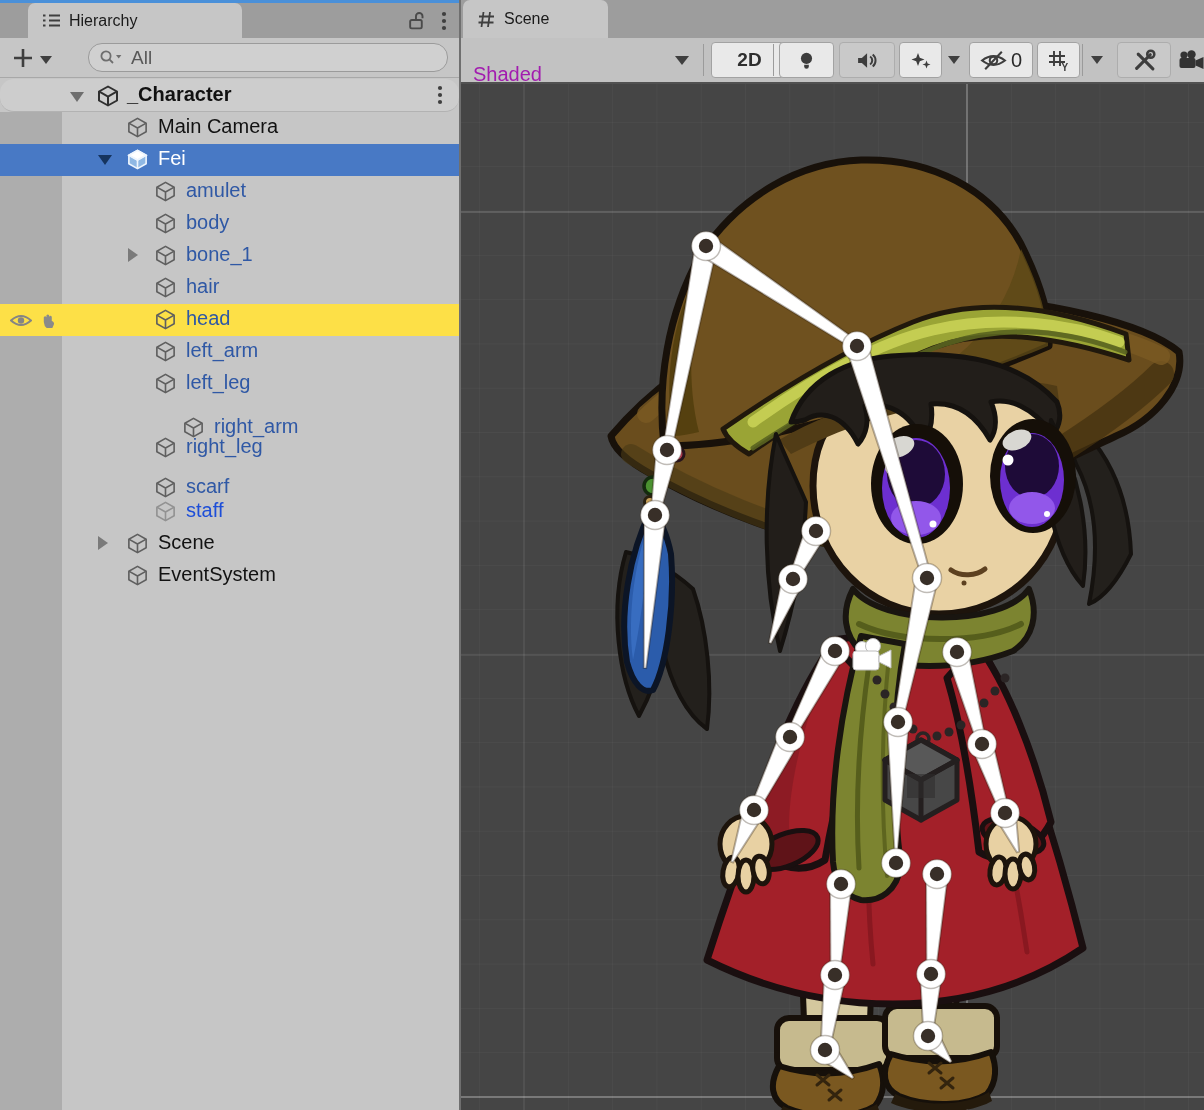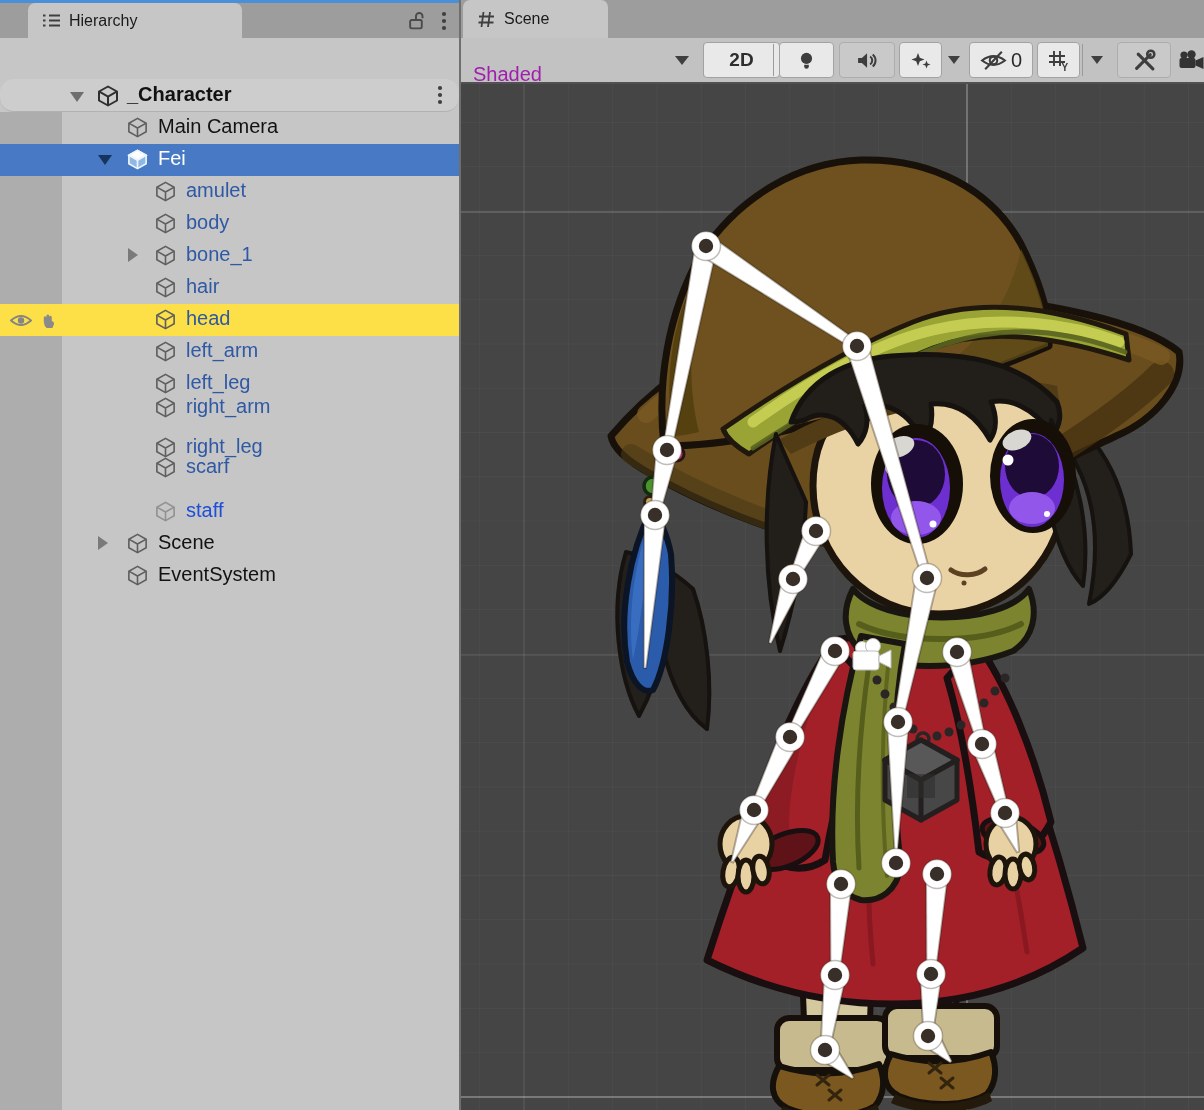--- a/index.html
+++ b/index.html
@@ -76,20 +76,36 @@
             <path d="M7.5 8.5 V5 a3.1 3.1 0 0 1 6.2 0 V6.8" fill="none" stroke="#4a4a4a" stroke-width="1.8"></path>
           </svg>
         <svg width="6" height="20" viewBox="0 0 6 20">
             <circle cx="3" cy="3" r="2.1" fill="#3f3f3f"></circle>
             <circle cx="3" cy="10" r="2.1" fill="#3f3f3f"></circle>
             <circle cx="3" cy="17" r="2.1" fill="#3f3f3f"></circle>
           </svg>
       </div>
     </div>
 
+    <div class="htoolbar">
+      <div class="plusbtn">
+        <svg width="22" height="22" viewBox="0 0 22 22">
+            <path d="M11 2 V20 M2 11 H20" stroke="#3f3f3f" stroke-width="2.6"></path>
+          </svg>
+      </div>
+      <div class="plus-caret"></div>
+      <div class="searchbox">
+        <svg width="26" height="17" viewBox="0 0 26 17">
+            <circle cx="7" cy="7" r="4.6" fill="none" stroke="#6e6e6e" stroke-width="1.8"></circle>
+            <path d="M10.4 10.4 L14 14" stroke="#6e6e6e" stroke-width="1.8"></path>
+            <path d="M17 6 l2.7 3.6 2.7 -3.6 z" fill="#6e6e6e"></path>
+          </svg>
+        <span class="search-text">All</span>
+      </div>
+    </div>
 
     <div class="scene-header">
       <div class="sh-exp"></div>
       <svg class="sh-icon" width="24" height="24" viewBox="0 0 24 24">
           <path d="M12 2.5 L21 7.5 V16.5 L12 21.5 L3 16.5 V7.5 Z" fill="none" stroke="#2f2f2f" stroke-width="2" stroke-linejoin="round"></path>
           <path d="M3.4 7.7 L12 12.5 L20.6 7.7 M12 12.5 V21.2" fill="none" stroke="#2f2f2f" stroke-width="2"></path>
         </svg>
       <span class="sh-label">_Character</span>
       <svg class="sh-kebab" width="6" height="20" viewBox="0 0 6 20">
           <circle cx="3" cy="3" r="2.1" fill="#3f3f3f"></circle>
@@ -169,35 +185,35 @@
               </svg></span>
             <span class="nlabel" style="left:186px">left_arm</span>
           </div>
           <div class="trow prefab" style="top: 256px;">
             <span class="nicon" style="left:154px"><svg width="23" height="23" viewBox="0 0 24 24">
                 <path d="M12 2.5 L21 7.5 V16.5 L12 21.5 L3 16.5 V7.5 Z" fill="none" stroke="#5f5f5f" stroke-width="1.7" stroke-linejoin="round"></path>
                 <path d="M3.4 7.7 L12 12.5 L20.6 7.7 M12 12.5 V21.2" fill="none" stroke="#5f5f5f" stroke-width="1.7"></path>
               </svg></span>
             <span class="nlabel" style="left:186px">left_leg</span>
           </div>
-          <div class="trow prefab" style="top: 280px;">
+          <div class="trow prefab" style="top: 300px; margin-left: 28px;">
             <span class="nicon" style="left:154px"><svg width="23" height="23" viewBox="0 0 24 24">
                 <path d="M12 2.5 L21 7.5 V16.5 L12 21.5 L3 16.5 V7.5 Z" fill="none" stroke="#5f5f5f" stroke-width="1.7" stroke-linejoin="round"></path>
                 <path d="M3.4 7.7 L12 12.5 L20.6 7.7 M12 12.5 V21.2" fill="none" stroke="#5f5f5f" stroke-width="1.7"></path>
               </svg></span>
             <span class="nlabel" style="left:186px">right_arm</span>
           </div>
           <div class="trow prefab" style="top: 320px;">
             <span class="nicon" style="left:154px"><svg width="23" height="23" viewBox="0 0 24 24">
                 <path d="M12 2.5 L21 7.5 V16.5 L12 21.5 L3 16.5 V7.5 Z" fill="none" stroke="#5f5f5f" stroke-width="1.7" stroke-linejoin="round"></path>
                 <path d="M3.4 7.7 L12 12.5 L20.6 7.7 M12 12.5 V21.2" fill="none" stroke="#5f5f5f" stroke-width="1.7"></path>
               </svg></span>
             <span class="nlabel" style="left:186px">right_leg</span>
           </div>
-          <div class="trow prefab" style="top: 340px; padding-left: 33px;">
+          <div class="trow prefab" style="top: 360px; padding-left: 33px;">
             <span class="nicon" style="left:154px"><svg width="23" height="23" viewBox="0 0 24 24">
                 <path d="M12 2.5 L21 7.5 V16.5 L12 21.5 L3 16.5 V7.5 Z" fill="none" stroke="#5f5f5f" stroke-width="1.7" stroke-linejoin="round"></path>
                 <path d="M3.4 7.7 L12 12.5 L20.6 7.7 M12 12.5 V21.2" fill="none" stroke="#5f5f5f" stroke-width="1.7"></path>
               </svg></span>
             <span class="nlabel" style="left:186px">scarf</span>
           </div>
           <div class="trow prefab disabled" style="top: 384px;">
             <span class="nicon" style="left:154px"><svg width="23" height="23" viewBox="0 0 24 24">
                 <path d="M12 2.5 L21 7.5 V16.5 L12 21.5 L3 16.5 V7.5 Z" fill="none" stroke="#5f5f5f" stroke-width="1.7" stroke-linejoin="round"></path>
                 <path d="M3.4 7.7 L12 12.5 L20.6 7.7 M12 12.5 V21.2" fill="none" stroke="#5f5f5f" stroke-width="1.7"></path>
@@ -232,21 +248,21 @@
         <span class="tab-label">Scene</span>
       </div>
     </div>
 
     <div class="stoolbar">
       <div style="position:absolute;left:0;top:0;width:242px;height:44px;">
         <span class="shaded-label">Shaded</span>
         <div class="dd-caret" style="left:214px;top:18px;"></div>
       </div>
       <div class="sep" style="left:242px;"></div>
-      <div class="sbtn" style="left:242px;width:77px;">
+      <div class="sbtn" style="left:250px;width:77px;">
         <span class="b2d">2D</span>
       </div>
       <div class="sep" style="left:312px;"></div>
       <div class="sbtn" style="left:318px;width:55px;">
         <svg width="21" height="21" viewBox="0 0 20 20">
             <circle cx="10" cy="8" r="5.3" fill="#3d3d3d"></circle>
             <path d="M7.8 14 h4.4 v1.6 a2.2 2.2 0 0 1 -4.4 0 z" fill="#3d3d3d"></path>
           </svg>
       </div>
       <div class="sbtn off" style="left:378px;width:56px;">

